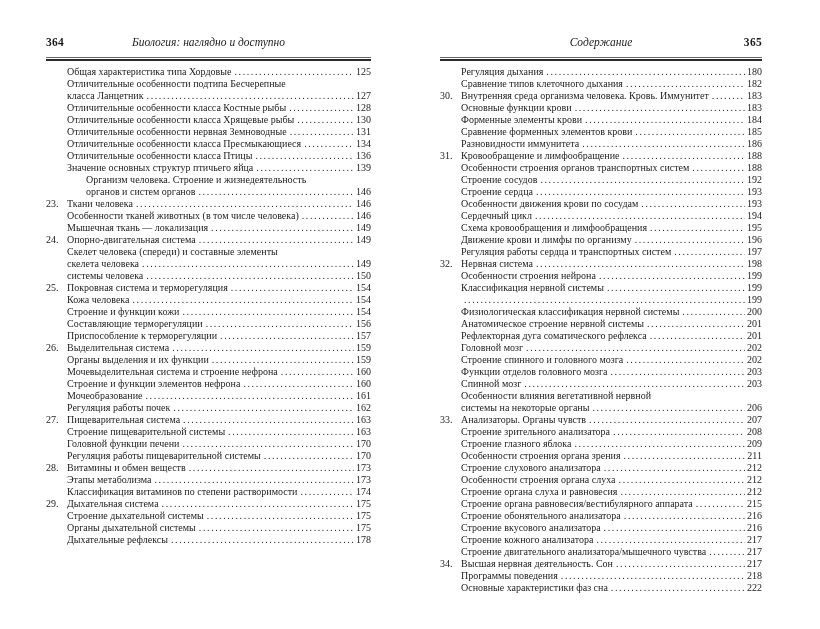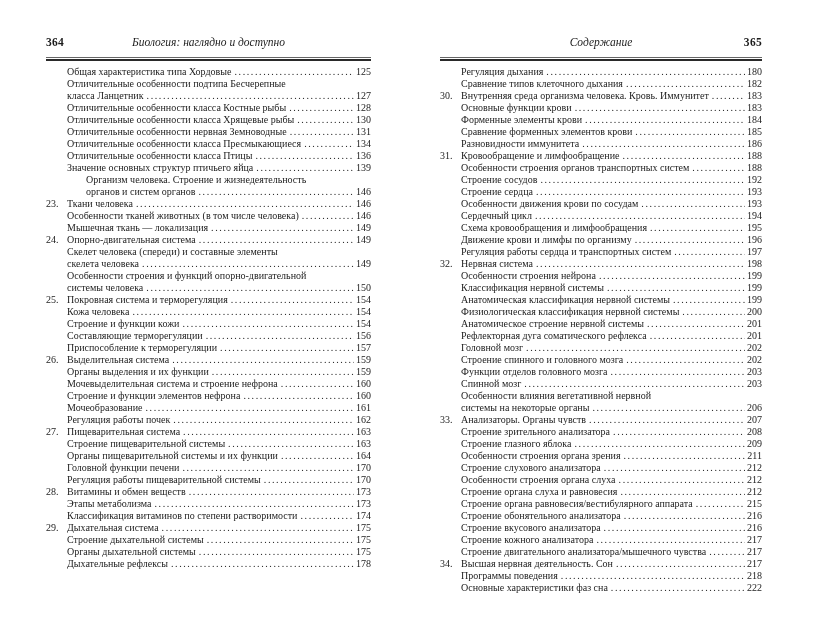--- a/index.html
+++ b/index.html
@@ -176,24 +176,20 @@
         <span class="txt">Скелет человека (спереди) и составные элементы</span>
       </div>
       <div class="toc-row">
         <span class="num-cell"></span>
         <span class="txt">скелета человека</span>
         <span class="dots"></span>
         <span class="pg">149</span>
       </div>
       <div class="toc-row">
         <span class="num-cell"></span>
-        <span class="txt">Особенности строения и функций опорно-двигательной</span>
-      </div>
-      <div class="toc-row">
-        <span class="num-cell"></span>
         <span class="txt">системы человека</span>
         <span class="dots"></span>
         <span class="pg">150</span>
       </div>
       <div class="toc-row">
         <span class="num-cell">25.</span>
         <span class="txt">Покровная система и терморегуляция</span>
         <span class="dots"></span>
         <span class="pg">154</span>
       </div>
@@ -261,26 +257,20 @@
         <span class="num-cell">27.</span>
         <span class="txt">Пищеварительная система</span>
         <span class="dots"></span>
         <span class="pg">163</span>
       </div>
       <div class="toc-row">
         <span class="num-cell"></span>
         <span class="txt">Строение пищеварительной системы</span>
         <span class="dots"></span>
         <span class="pg">163</span>
-      </div>
-      <div class="toc-row">
-        <span class="num-cell"></span>
-        <span class="txt">Органы пищеварительной системы и их функции</span>
-        <span class="dots"></span>
-        <span class="pg">164</span>
       </div>
       <div class="toc-row">
         <span class="num-cell"></span>
         <span class="txt">Головной функции печени</span>
         <span class="dots"></span>
         <span class="pg">170</span>
       </div>
       <div class="toc-row">
         <span class="num-cell"></span>
         <span class="txt">Регуляция работы пищеварительной системы</span>
@@ -449,21 +439,20 @@
         <span class="pg">199</span>
       </div>
       <div class="toc-row">
         <span class="num-cell"></span>
         <span class="txt">Классификация нервной системы</span>
         <span class="dots"></span>
         <span class="pg">199</span>
       </div>
       <div class="toc-row">
         <span class="num-cell"></span>
-        <span class="txt">Анатомическая классификация нервной системы</span>
         <span class="dots"></span>
         <span class="pg">199</span>
       </div>
       <div class="toc-row">
         <span class="num-cell"></span>
         <span class="txt">Физиологическая классификация нервной системы</span>
         <span class="dots"></span>
         <span class="pg">200</span>
       </div>
       <div class="toc-row">

